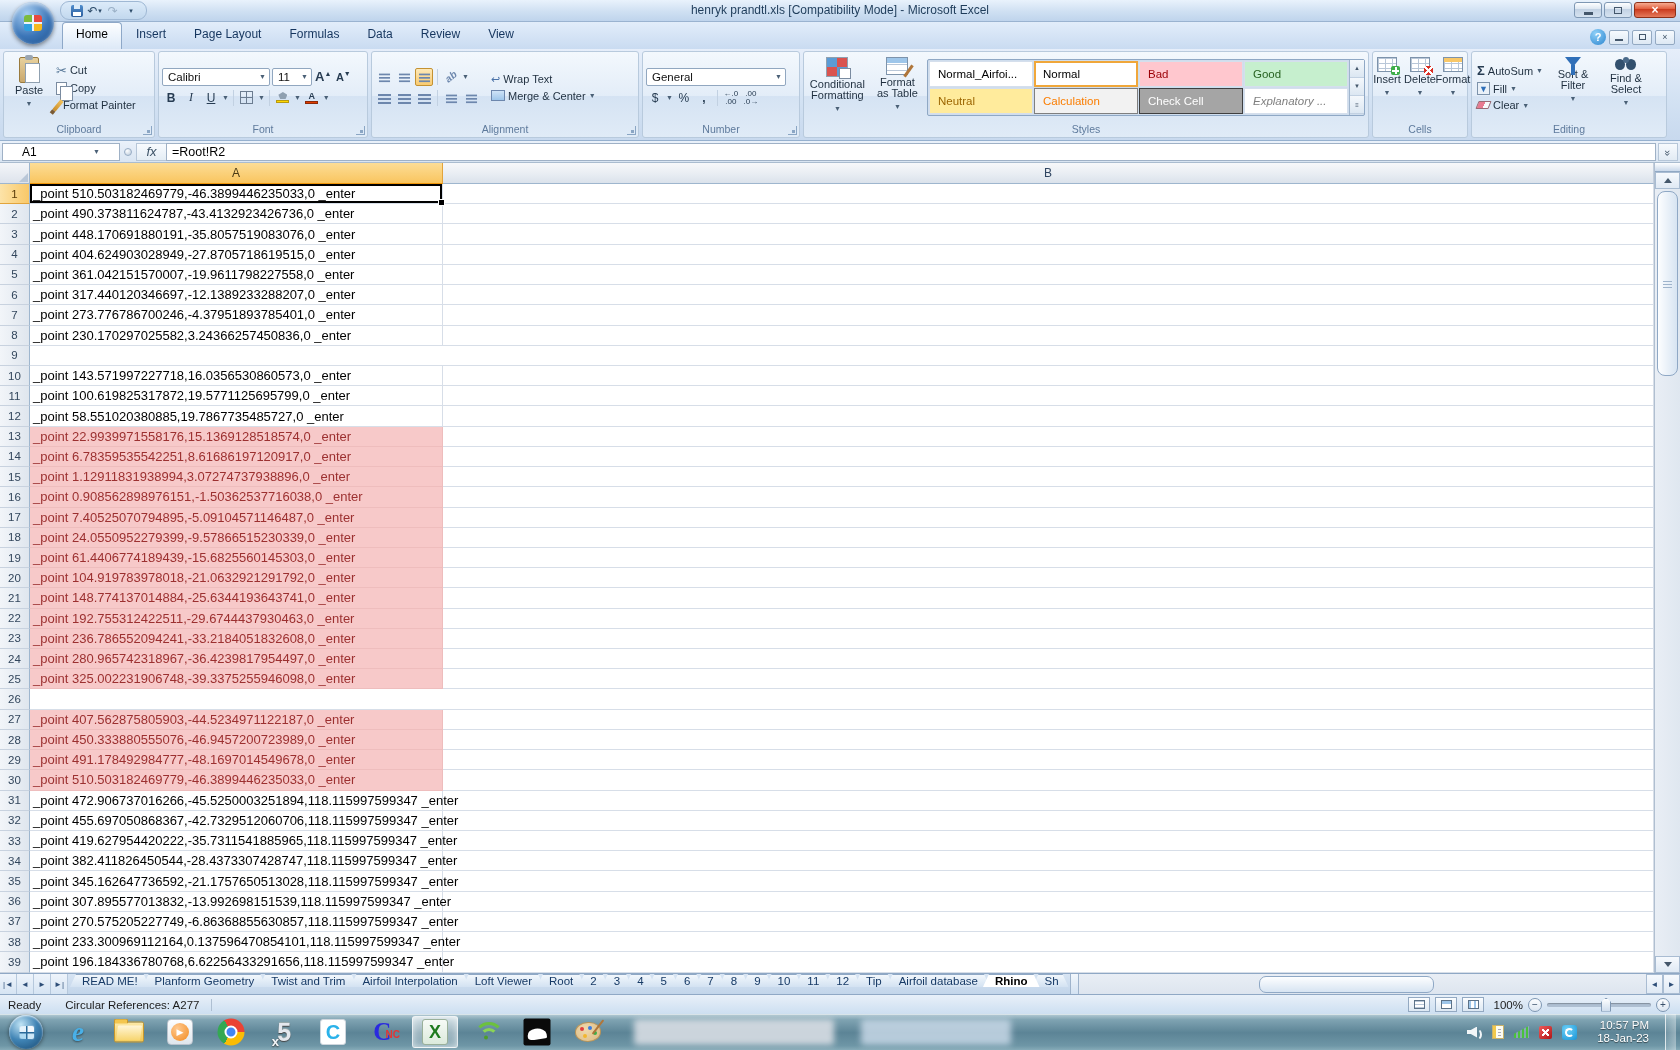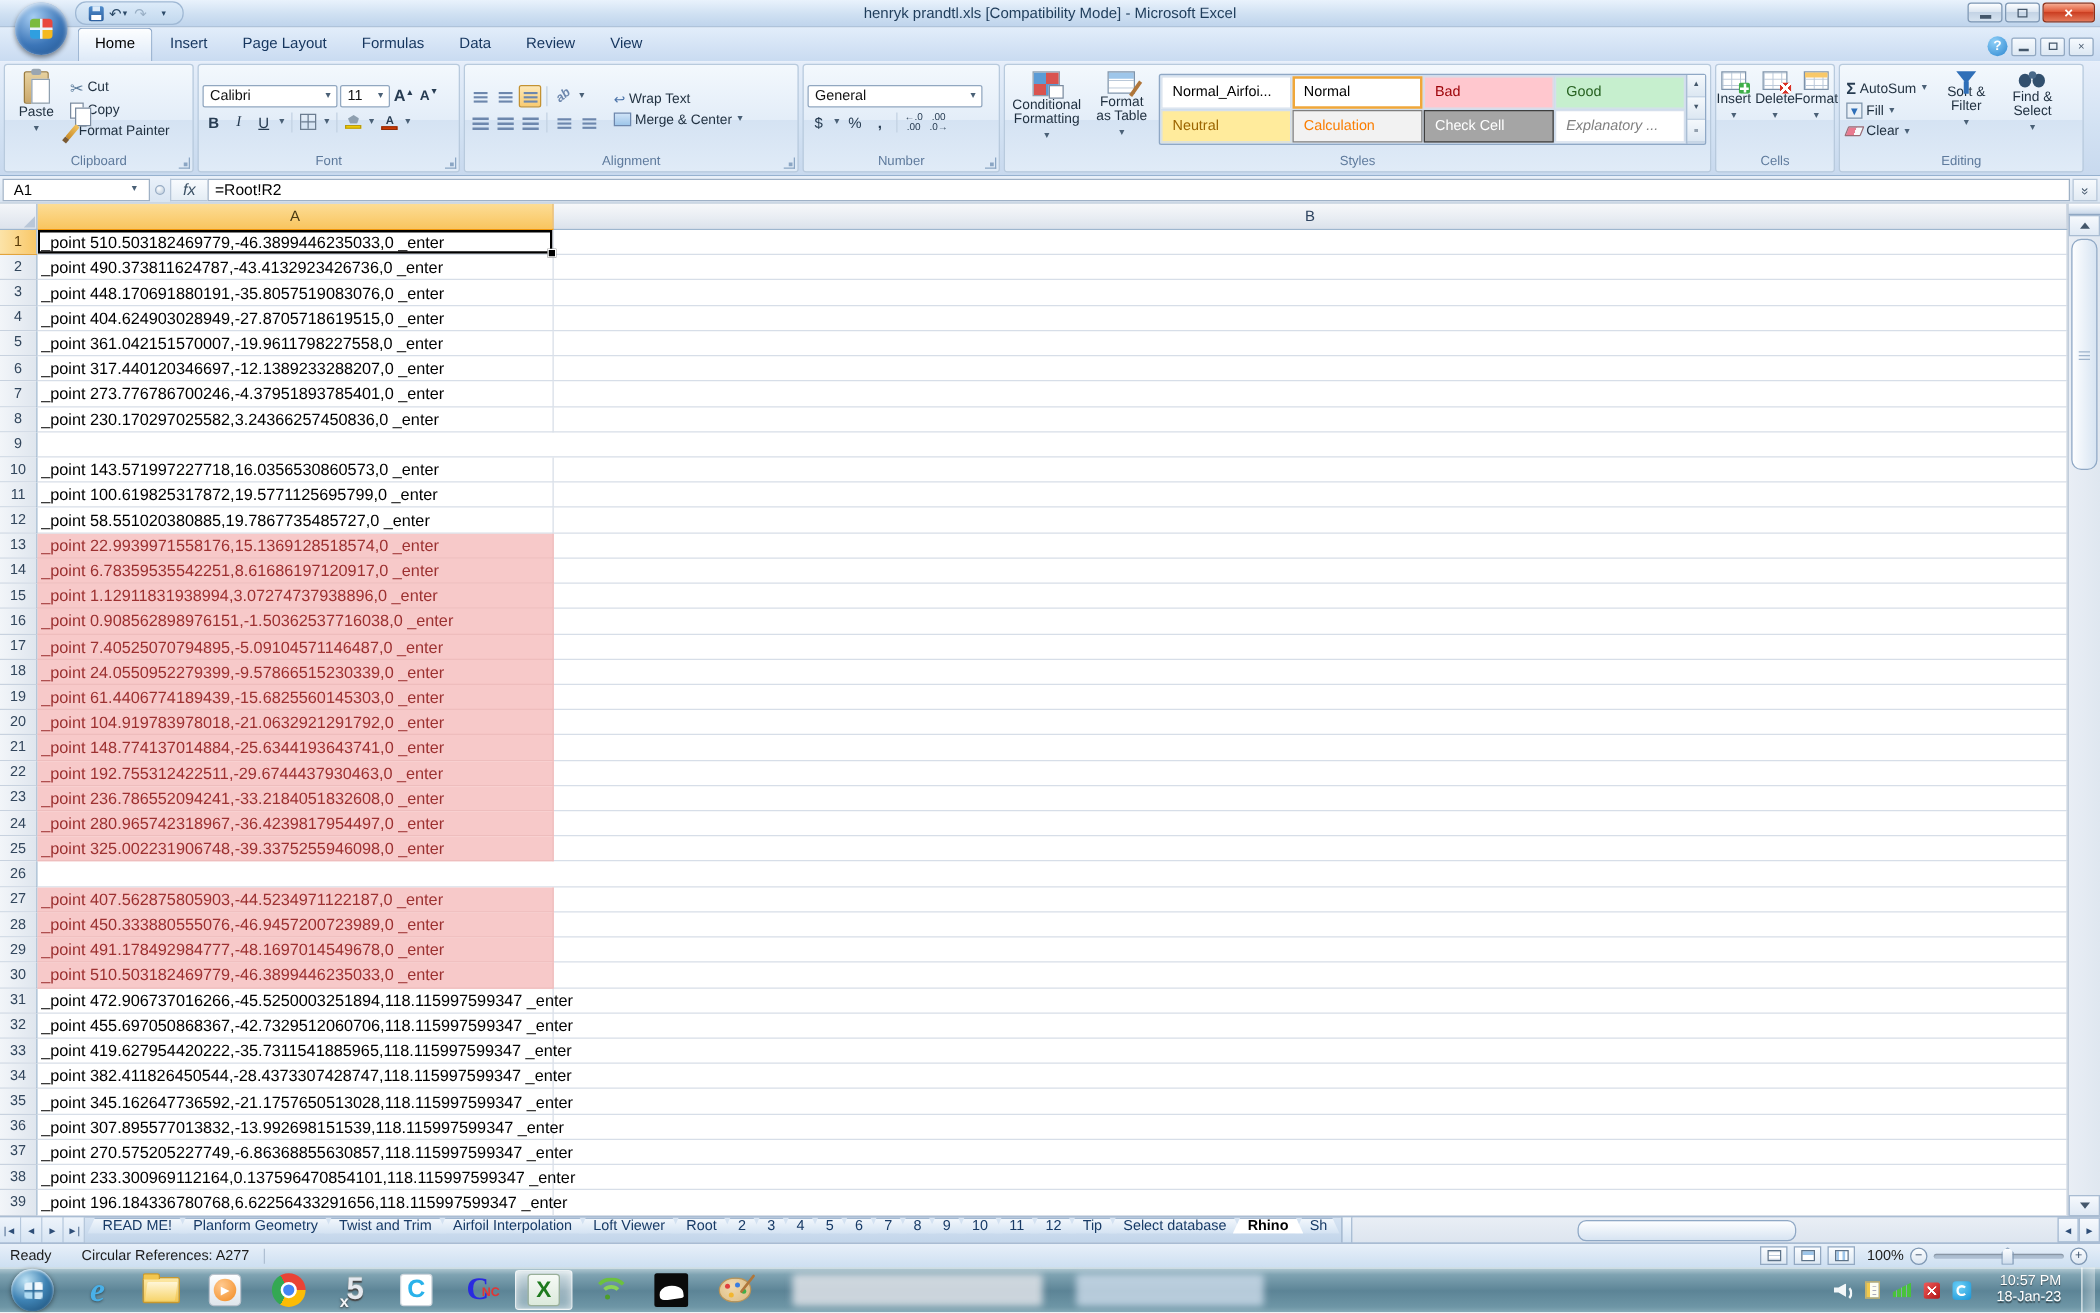--- a/index.html
+++ b/index.html
@@ -95,21 +95,21 @@
 .ic-fill{width:13px;height:13px;border:1px solid #7d93ab;background:#eaf1f8;color:#2f6fb8;font-size:9px;display:flex;align-items:center;justify-content:center}
 .ic-eraser{width:13px;height:8px;background:linear-gradient(90deg,#e87a90 55%,#f7f9fb 55%);border:1px solid #9a6a74;transform:skewX(-22deg);border-radius:1px}
 .ic-funnel{width:0;height:0;border-left:8px solid transparent;border-right:8px solid transparent;border-top:10px solid #2f6fb8;position:relative}
 .ic-funnel::after{content:"";position:absolute;left:-2px;top:-2px;width:4px;height:10px;background:#2f6fb8}
 .ic-binoc{position:relative;width:22px;height:14px}
 .ic-binoc::before{content:"";position:absolute;left:0;top:2px;width:10px;height:11px;border-radius:50%;background:#32506e;box-shadow:11px 0 0 #32506e}
 .ic-binoc::after{content:"";position:absolute;left:8px;top:0;width:6px;height:6px;border-radius:50%;background:#4a6a8a}
 
 
 #formulabar{position:absolute;left:0;top:141px;right:0;height:22px;background:linear-gradient(#eaf1fa,#d9e5f2);border-bottom:1px solid #aabccf;display:flex;align-items:center;padding:0 2px}
-.namebox{width:118px;height:18px;background:#fff;border:1px solid #9fb1c6;display:flex;align-items:center;justify-content:space-between;padding:0 8px;font-size:12px}
+.namebox{width:118px;height:18px;background:#fff;border:1px solid #9fb1c6;display:flex;align-items:center;justify-content:space-between;padding:0 19px;font-size:12px}
 .fb-knob{width:16px;display:flex;justify-content:center;align-items:center}
 .fb-knob i{width:8px;height:8px;border-radius:50%;background:radial-gradient(circle at 35% 30%,#fdfeff,#b9c9da);border:1px solid #97accp;border:1px solid #97acc4}
 .fxbtn{width:30px;height:18px;border:1px solid #b6c6d8;border-right:none;background:linear-gradient(#f8fbfe,#e4edf5);display:flex;align-items:center;justify-content:center;font-family:Liberation Sans, sans-serif;font-style:italic;font-size:13px;color:#3c5266}
 .fb-input{flex:1;height:18px;background:#fff;border:1px solid #9fb1c6;display:flex;align-items:center;padding:0 5px;font-size:12.5px;color:#000}
 .fb-expand{width:20px;height:18px;margin-left:2px;border:1px solid #b6c6d8;background:linear-gradient(#f7fafd,#e2ebf4);display:flex;align-items:center;justify-content:center}
 .chev{display:inline-block;transform:rotate(90deg);font-size:11px;color:#44576b;letter-spacing:-2px}
 
 
 #grid{position:absolute;left:0;top:163px;width:1680px;height:810px;background:#fff;overflow:hidden}
 #gridinner{margin-right:26px}
@@ -764,21 +764,21 @@
         <div class="stab">4</div>
         <div class="stab">5</div>
         <div class="stab">6</div>
         <div class="stab">7</div>
         <div class="stab">8</div>
         <div class="stab">9</div>
         <div class="stab">10</div>
         <div class="stab">11</div>
         <div class="stab">12</div>
         <div class="stab">Tip</div>
-        <div class="stab">Select database</div>
+        <div class="stab">Airfoil database</div>
         <div class="stab active">Rhino</div>
         <div class="stab cut">Sh</div>
       </div>
     <div class="tab-split"></div>
     <div class="hscroll">
         <div class="hs-thumb"></div>
       </div>
     <span class="hs-btn">◄</span>
     <span class="hs-btn">►</span>
   </div>

